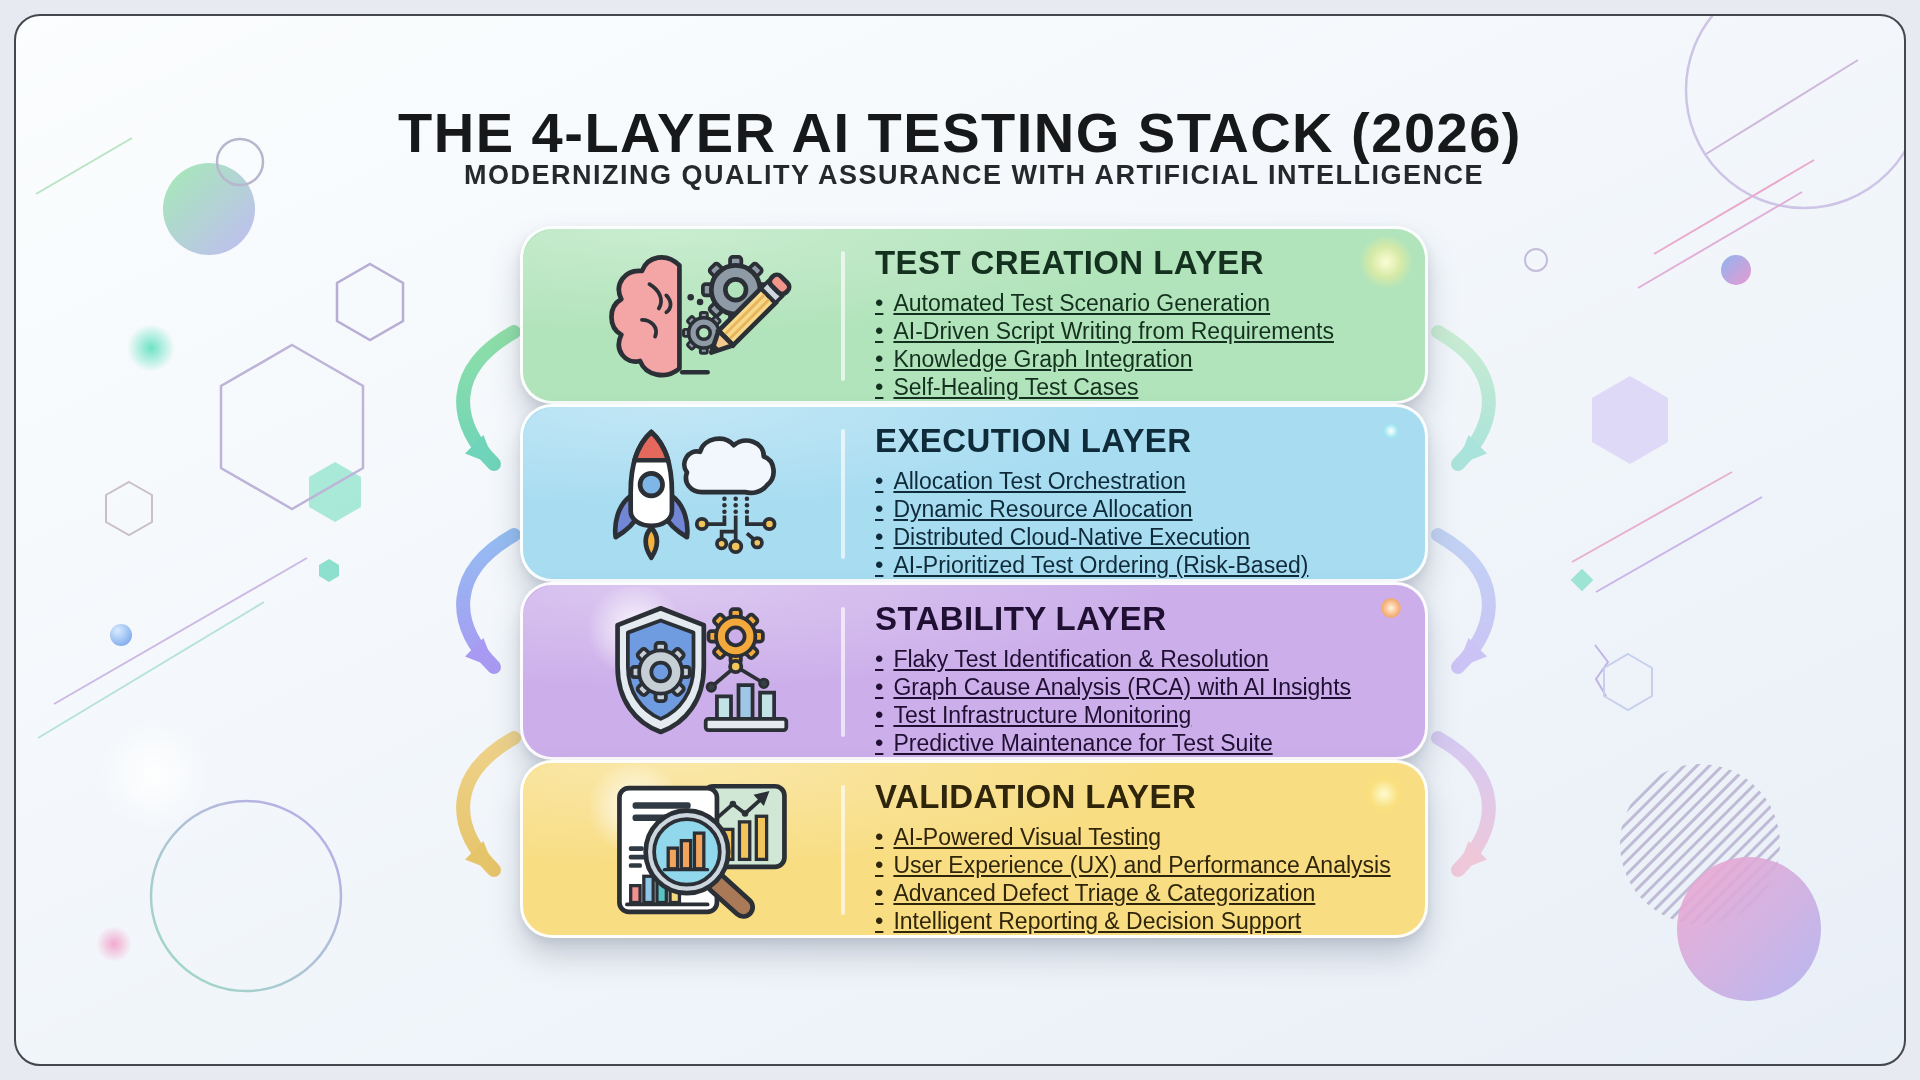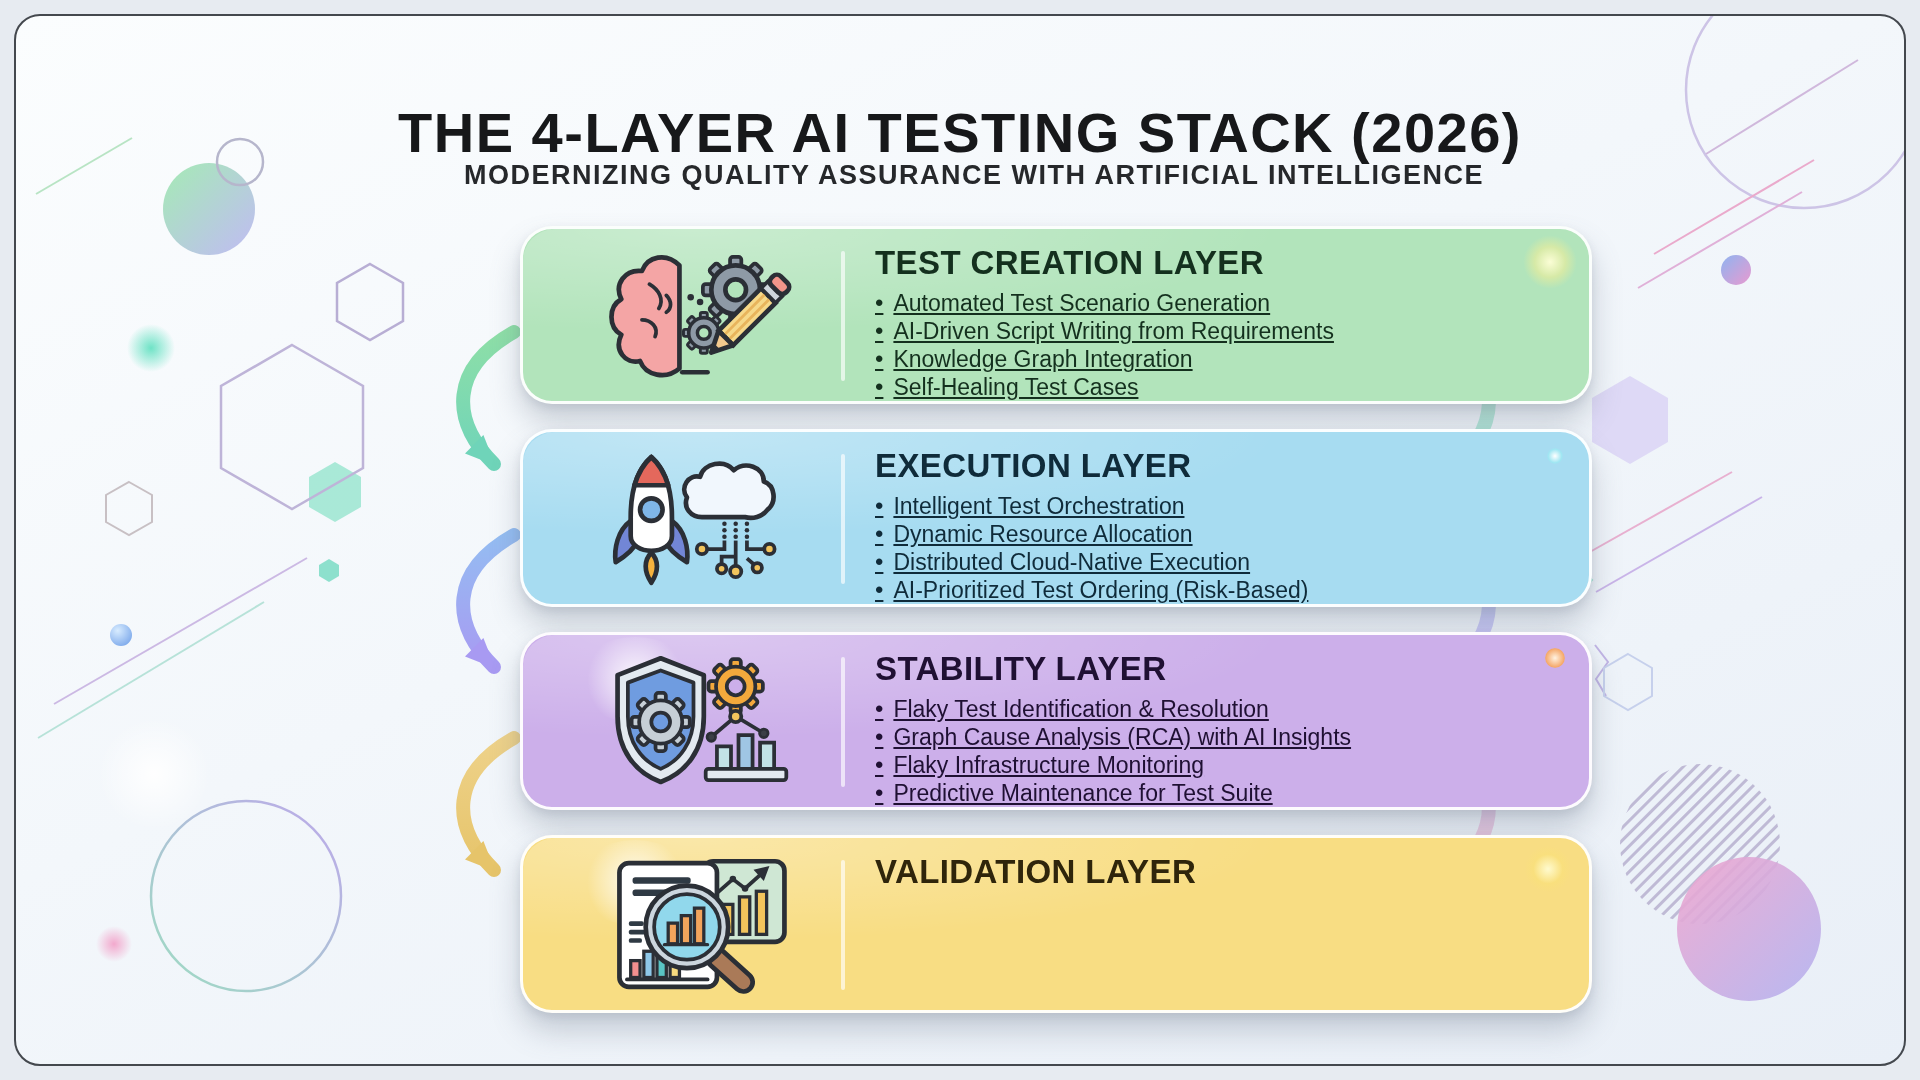--- a/index.html
+++ b/index.html
@@ -5,21 +5,21 @@
   html,body{margin:0;padding:0;}
   body{width:1920px;height:1080px;background:#e7ebf1;font-family:"Liberation Sans",sans-serif;overflow:hidden;position:relative;}
   .canvas{position:absolute;inset:14px;background:linear-gradient(155deg,#fbfdfe 0%,#f3f7fb 45%,#e9eff7 100%);
           border:2px solid #44484e;border-radius:26px;overflow:hidden;}
   .decor-svg{position:absolute;left:0;top:0;width:1892px;height:1052px;}
   .title{position:absolute;top:46px;left:0;width:100%;text-align:center;font-size:56px;font-weight:700;
          letter-spacing:1.5px;color:#17181a;}
   .subtitle{position:absolute;top:144px;left:0;width:100%;text-align:center;font-size:27px;font-weight:700;
          letter-spacing:1.5px;color:#26282b;padding-left:14px;}
   .stack{position:absolute;left:504px;top:210px;width:908px;}
-  .layer-box{position:relative;width:1072px;height:178px;border-radius:32px;margin-bottom:25px;
+  .layer-box{position:relative;width:908px;height:178px;border-radius:32px;
          border:3px solid rgba(255,255,255,.95);box-sizing:border-box;
          box-shadow:0 18px 30px rgba(96,108,128,.30),0 4px 8px rgba(96,108,128,.14);}
   .layer-box::before{content:"";position:absolute;inset:0;border-radius:inherit;
          background:radial-gradient(120% 130% at 16% 0%,rgba(255,255,255,.30),transparent 46%);}
   .icon-wrap{position:absolute;left:42px;top:12px;width:272px;height:150px;}
   .icon-wrap svg{width:100%;height:100%;}
   .divider{position:absolute;left:318px;top:22px;width:4px;height:130px;border-radius:2px;background:rgba(255,255,255,.65);}
   .content{position:absolute;left:352px;top:15px;right:16px;}
   .content h2{margin:0 0 7px;font-size:33px;font-weight:700;letter-spacing:.4px;}
   .content ul{margin:0;padding:0;list-style:none;font-size:23px;font-weight:400;text-decoration:underline;}
@@ -264,21 +264,21 @@
             <circle cx="188" cy="112" r="5.5"></circle>
             <circle cx="137" cy="133" r="5"></circle>
             <circle cx="175" cy="132" r="5"></circle>
           </g>
         </svg>
       </div>
       <div class="divider"></div>
       <div class="content" style="color: rgb(15, 43, 58);">
         <h2>EXECUTION LAYER</h2>
         <ul>
-          <li>Intelligent Test Orchestration</li>
+          <li>Allocation Test Orchestration</li>
           <li>Dynamic Resource Allocation</li>
           <li>Distributed Cloud-Native Execution</li>
           <li>AI-Prioritized Test Ordering (Risk-Based)</li>
         </ul>
       </div>
     </div>
 
     <div class="layer-box" style="background: rgb(204, 175, 234);">
       <div class="corner-glow glow-l3"></div>
       <div class="corner-glow white-glow"></div>
@@ -315,21 +315,21 @@
           <circle cx="152" cy="74" r="6" fill="#f2c45c" stroke="#2b2f36" stroke-width="4"></circle>
           <circle cx="182" cy="92" r="4.5" fill="#3a3f46" stroke="#2b2f36" stroke-width="3"></circle>
         </svg>
       </div>
       <div class="divider"></div>
       <div class="content" style="color: rgb(31, 16, 51);">
         <h2>STABILITY LAYER</h2>
         <ul>
           <li>Flaky Test Identification &amp; Resolution</li>
           <li>Graph Cause Analysis (RCA) with AI Insights</li>
-          <li>Flaky Infrastructure Monitoring</li>
+          <li>Test Infrastructure Monitoring</li>
           <li>Predictive Maintenance for Test Suite</li>
         </ul>
       </div>
     </div>
 
     <div class="layer-box" style="background: rgb(248, 221, 131);">
       <div class="corner-glow glow-l4"></div>
       <div class="corner-glow white-glow"></div>
       <div class="icon-wrap" aria-label="report-magnifier-icon">
         <svg viewBox="0 0 230 160">
@@ -357,17 +357,23 @@
           <circle cx="100" cy="82" r="35" fill="#91d8ec" stroke="#2b2f36" stroke-width="4"></circle>
           <rect x="80" y="78" width="10" height="22" fill="#f2a45c" stroke="#2b2f36" stroke-width="3.5"></rect>
           <rect x="94" y="70" width="10" height="30" fill="#f2a45c" stroke="#2b2f36" stroke-width="3.5"></rect>
           <rect x="108" y="62" width="10" height="38" fill="#f2a45c" stroke="#2b2f36" stroke-width="3.5"></rect>
           <line x1="76" y1="101" x2="122" y2="101" stroke="#2b2f36" stroke-width="3.5" stroke-linecap="round"></line>
         </svg>
       </div>
       <div class="divider"></div>
       <div class="content" style="color: rgb(47, 37, 11);">
         <h2>VALIDATION LAYER</h2>
+        <ul>
+          <li>AI-Powered Visual Testing</li>
+          <li>User Experience (UX) and Performance Analysis</li>
+          <li>Advanced Defect Triage &amp; Categorization</li>
+          <li>Intelligent Reporting &amp; Decision Support</li>
+        </ul>
       </div>
     </div>
 
   </div>
 </div>
 
 </body></html>

